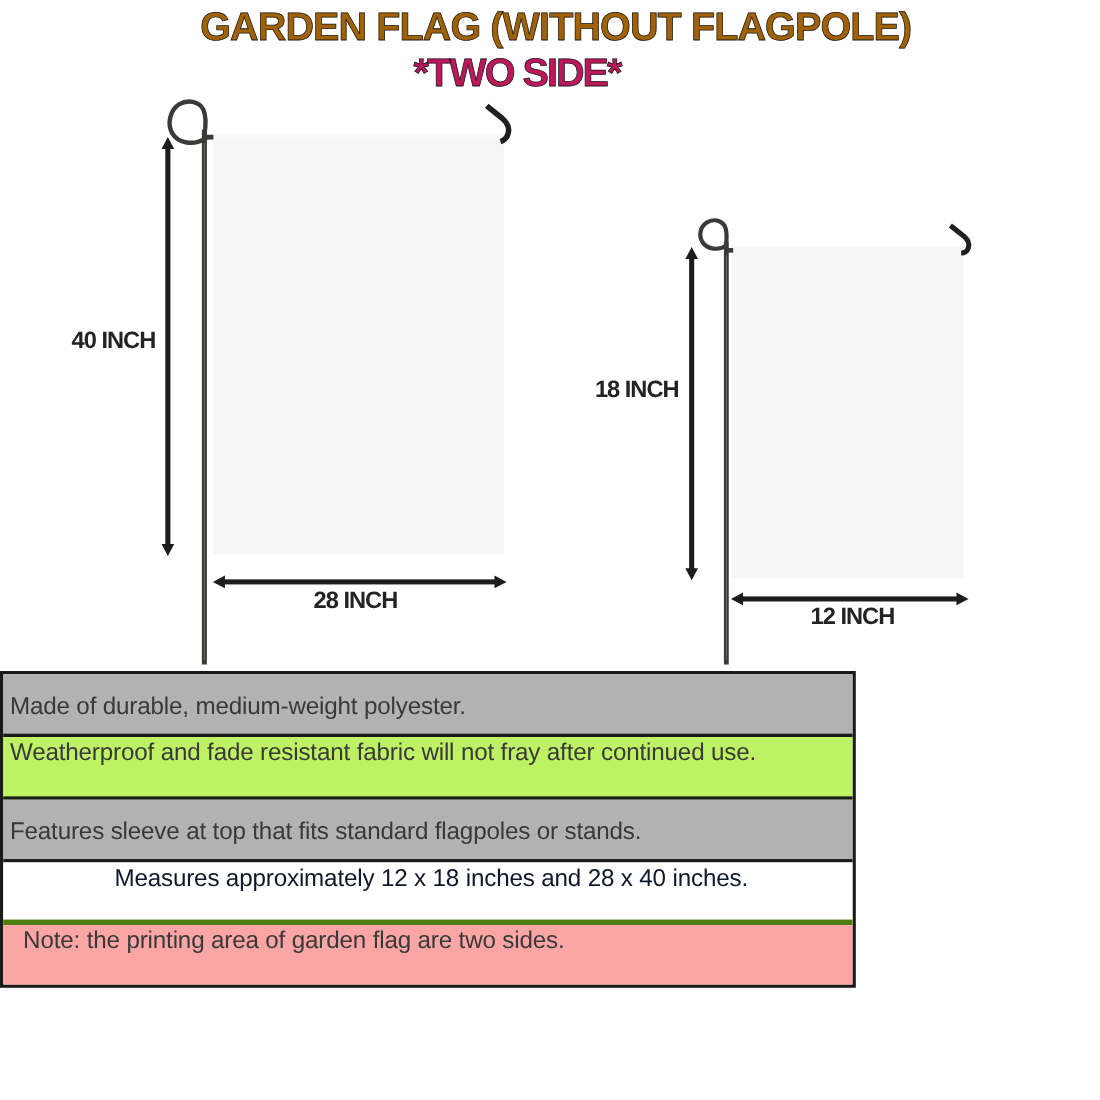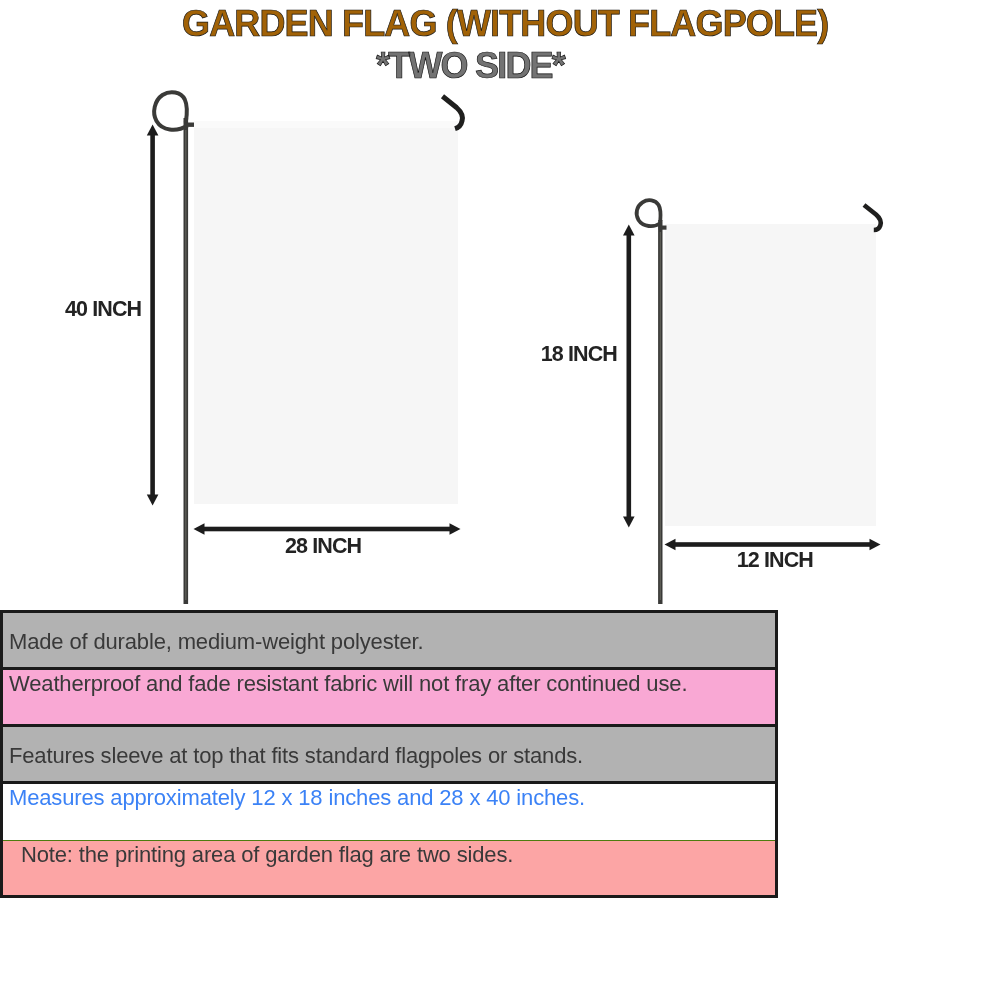--- a/index.html
+++ b/index.html
@@ -5,21 +5,21 @@
   html,body{margin:0;padding:0;}
   body{width:1000px;height:1000px;background:#ffffff;position:relative;overflow:hidden;
        font-family:"Liberation Sans", sans-serif;}
   .abs{position:absolute;}
 </style>
 </head>
 <body>
 
 <div class="abs" id="t1" style="left:182px;top:3px;font-size:36px;font-weight:bold;color:#a16207;letter-spacing:-0.85px;white-space:nowrap;-webkit-text-stroke:0.7px #161616;">GARDEN FLAG (WITHOUT FLAGPOLE)</div>
 
-<div class="abs" id="t2" style="left:376px;top:45px;font-size:36px;font-weight:bold;color:#737373;letter-spacing:-1.8px;white-space:nowrap;-webkit-text-stroke:0.7px #161616;">*TWO SIDE*</div>
+<div class="abs" id="t2" style="left:376px;top:45px;font-size:36px;font-weight:bold;color:#be185d;letter-spacing:-1.8px;white-space:nowrap;-webkit-text-stroke:0.7px #161616;">*TWO SIDE*</div>
 
 <svg class="abs" style="left:0;top:0;" width="1000" height="1000" viewBox="0 0 1000 1000">
 
   <g>
       <rect x="194" y="121" width="264" height="383" fill="#f6f6f6"></rect>
     </g>
 
   <g>
       <rect x="194" y="121" width="264" height="7" fill="#fafafa"></rect>
     </g>
@@ -88,20 +88,20 @@
 
   <g>
       <text x="736.8" y="567" font-size="21.5" font-weight="bold" fill="#232323" letter-spacing="-0.9">12 INCH</text>
     </g>
 </svg>
 
 <div class="abs" style="left:0;top:610px;width:772px;border:3px solid #1a1a1a;">
 
   <div style="height:57px;background:#b2b2b2;border-bottom:3px solid #1a1a1a;font-size:22px;color:#393939;letter-spacing:-0.15px;padding:16px 0 0 6px;box-sizing:border-box;">Made of durable, medium-weight polyester.</div>
 
-  <div style="height:57px;background:#f9a8d4;border-bottom:3px solid #1a1a1a;font-size:22px;color:#393939;letter-spacing:-0.15px;padding:1px 0 0 6px;box-sizing:border-box;">Weatherproof and fade resistant fabric will not fray after continued use.</div>
+  <div style="height:57px;background:#bef264;border-bottom:3px solid #1a1a1a;font-size:22px;color:#393939;letter-spacing:-0.15px;padding:1px 0 0 6px;box-sizing:border-box;">Weatherproof and fade resistant fabric will not fray after continued use.</div>
 
   <div style="height:57px;background:#b2b2b2;border-bottom:3px solid #1a1a1a;font-size:22px;color:#393939;letter-spacing:-0.15px;padding:16px 0 0 6px;box-sizing:border-box;">Features sleeve at top that fits standard flagpoles or stands.</div>
 
-  <div style="height:57px;background:#ffffff;border-bottom:1px solid #4d7c0f;font-size:22px;color:#3b82f6;letter-spacing:-0.15px;padding:1px 0 0 6px;box-sizing:border-box;">Measures approximately 12 x 18 inches and 28 x 40 inches.</div>
+  <div style="height:57px;background:#ffffff;border-bottom:5px solid #4d7c0f;font-size:22px;color:#0f172a;letter-spacing:-0.15px;padding:1px 0 0 6px;box-sizing:border-box;text-align:center;">Measures approximately 12 x 18 inches and 28 x 40 inches.</div>
 
   <div style="height:54px;background:#fca5a5;font-size:22px;color:#393939;letter-spacing:-0.15px;padding:1px 0 0 18px;box-sizing:border-box;">Note: the printing area of garden flag are two sides.</div>
 </div>
 
 </body></html>

